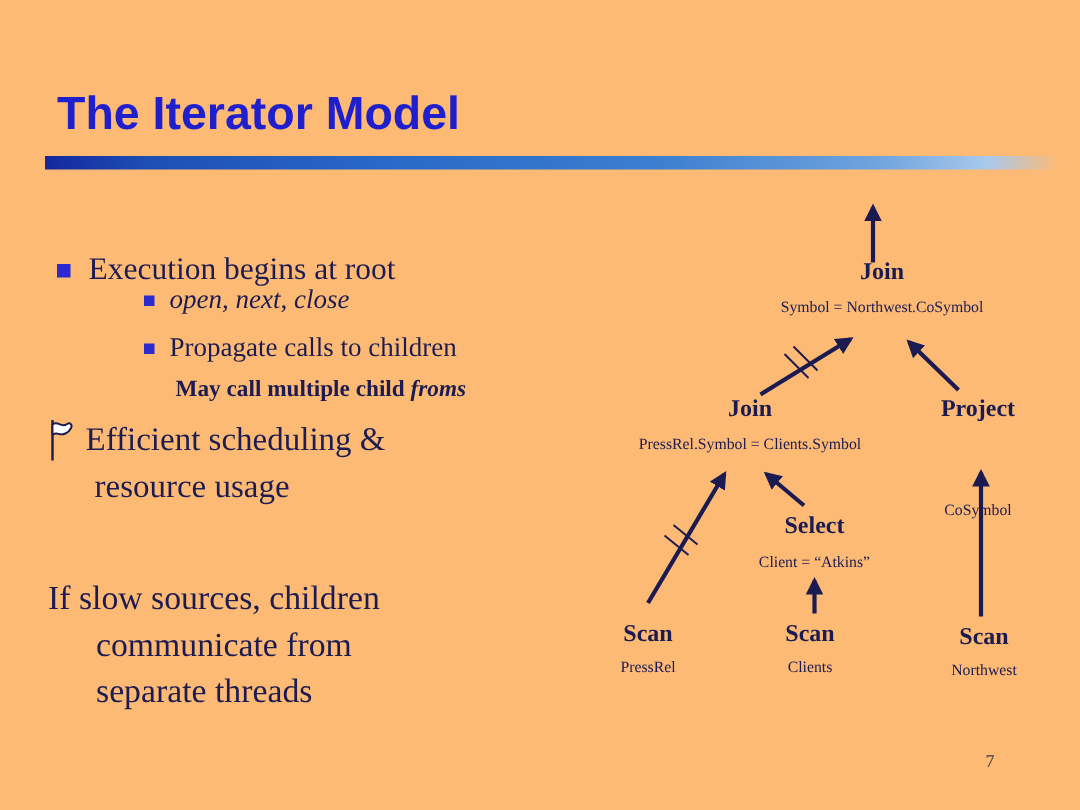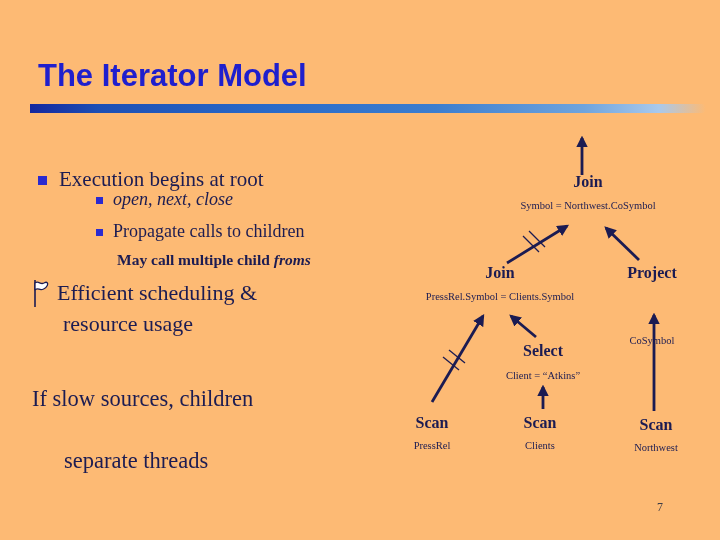--- a/index.html
+++ b/index.html
@@ -71,20 +71,21 @@
   <span class="abs" style="left:26px; top:279px;">
     <svg width="24" height="30" viewBox="0 0 24 30">
       <line x1="9" y1="1" x2="9" y2="28" stroke="#1b1b52" stroke-width="1.6"></line>
       <path d="M9 4 C 12.5 1, 14.5 6.5, 18.5 3.8 C 20.8 2.3, 22.5 4.2, 21.3 6.5 C 19.6 9.8, 16 11.3, 13 10.2 C 11.2 9.6, 10.2 10, 9 10.8 Z" fill="#ffffff" stroke="#1b1b52" stroke-width="1.3" stroke-linejoin="round"></path>
     </svg>
   </span>
   <div class="abs t-big nowrap" style="left:57px; top:280px;">Efficient scheduling &amp;</div>
   <div class="abs t-big nowrap" style="left:63px; top:311px;">resource usage</div>
 
   <div class="abs t-big nowrap" style="left:32px; top:386px; font-size:22.5px;">If slow sources, children</div>
+  <div class="abs t-big nowrap" style="left:64px; top:417px; font-size:22.5px;">communicate from</div>
   <div class="abs t-big nowrap" style="left:64px; top:448px; font-size:22.5px;">separate threads</div>
 
   <svg class="overlay" width="720" height="540" viewBox="0 0 720 540">
     <defs>
       <marker id="ah" viewBox="0 0 10 10" refX="8" refY="5" markerWidth="4.2" markerHeight="4.2" orient="auto-start-reverse">
         <path d="M0,0 L10,5 L0,10 z" fill="#1b1b52"></path>
       </marker>
     </defs>
     <g stroke="#1b1b52" stroke-width="2.8" fill="none">
       <line x1="582" y1="175" x2="582" y2="138" marker-end="url(#ah)"></line>

